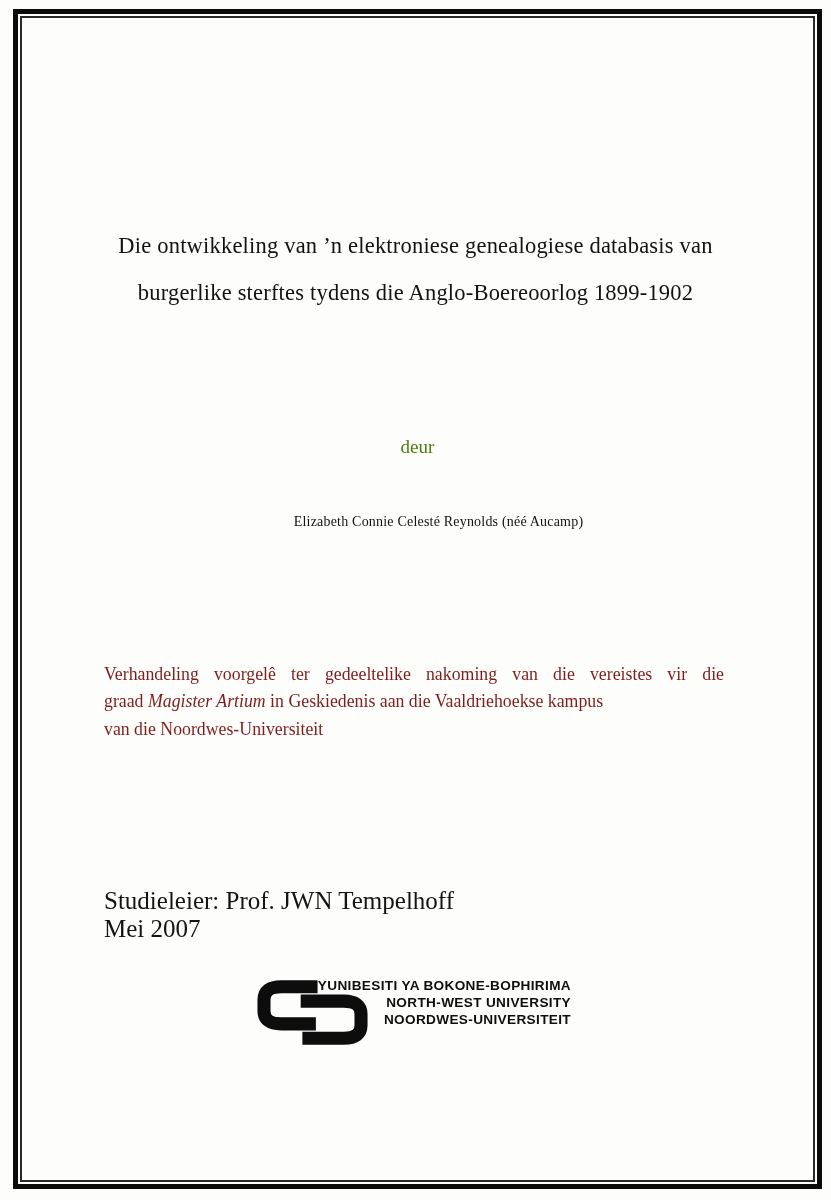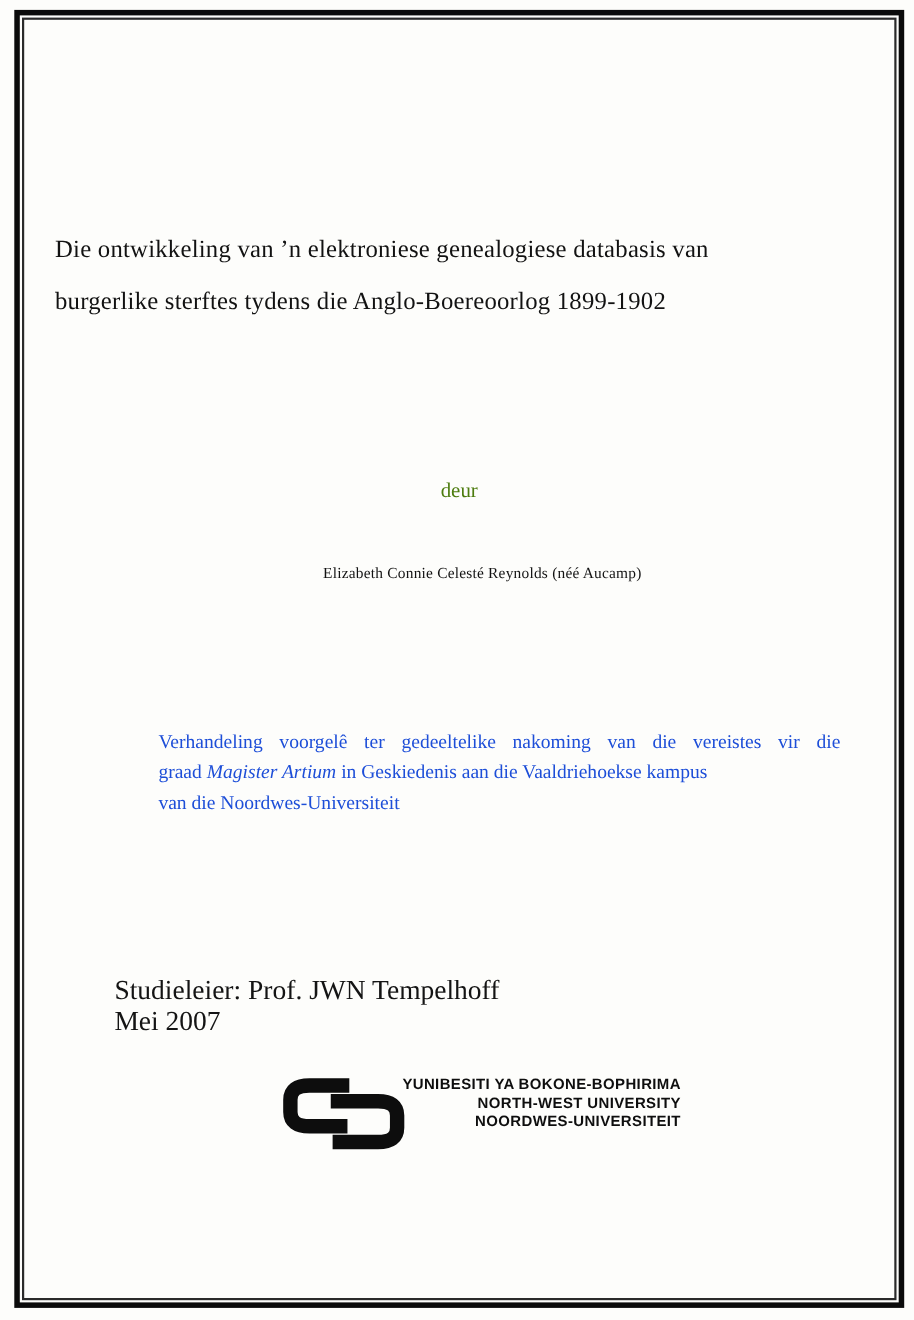--- a/index.html
+++ b/index.html
@@ -23,21 +23,22 @@
     border: 5px solid #0b0b0b;
   }
   .frame-inner {
     position: absolute;
     inset: 2px;
     border: 2px solid #2a2a2a;
   }
 
   .title-block {
     position: absolute;
-    top: 204px; left: 50px; right: 50px;
+    top: 223px; left: 50px; right: 50px;
+    text-align: center;
     font-size: 22.5px;
     line-height: 46.5px;
     letter-spacing: 0.2px;
     color: #121212;
   }
 
   .byline-label {
     position: absolute;
     top: 436px; left: 4px; right: 0;
     text-align: center;
@@ -53,22 +54,21 @@
     letter-spacing: 0.2px;
     color: #121212;
   }
 
   .statement {
     position: absolute;
     top: 661px; left: 104px;
     width: 620px;
     font-size: 17.8px;
     line-height: 27.4px;
-    color: #1d4ed8;
-    margin-left: 40px;
+    color: #7f1d1d;
   }
   .statement .just {
     text-align: justify;
     text-align-last: justify;
   }
   .statement i {
   }
 
   .supervisor-block {
     position: absolute;
@@ -93,21 +93,20 @@
     left: 64px; top: 7px;
     width: 254px;
     text-align: right;
     font-family: "Liberation Sans", sans-serif;
     font-weight: 700;
     font-size: 13.6px;
     line-height: 17px;
     letter-spacing: 0.35px;
     white-space: nowrap;
     color: #0e0e0e;
-    margin-left: 48px;
   }
 </style>
 </head>
 <body>
 
 <div class="page">
 
   <div class="frame-outer">
     <div class="frame-inner"></div>
   </div>

